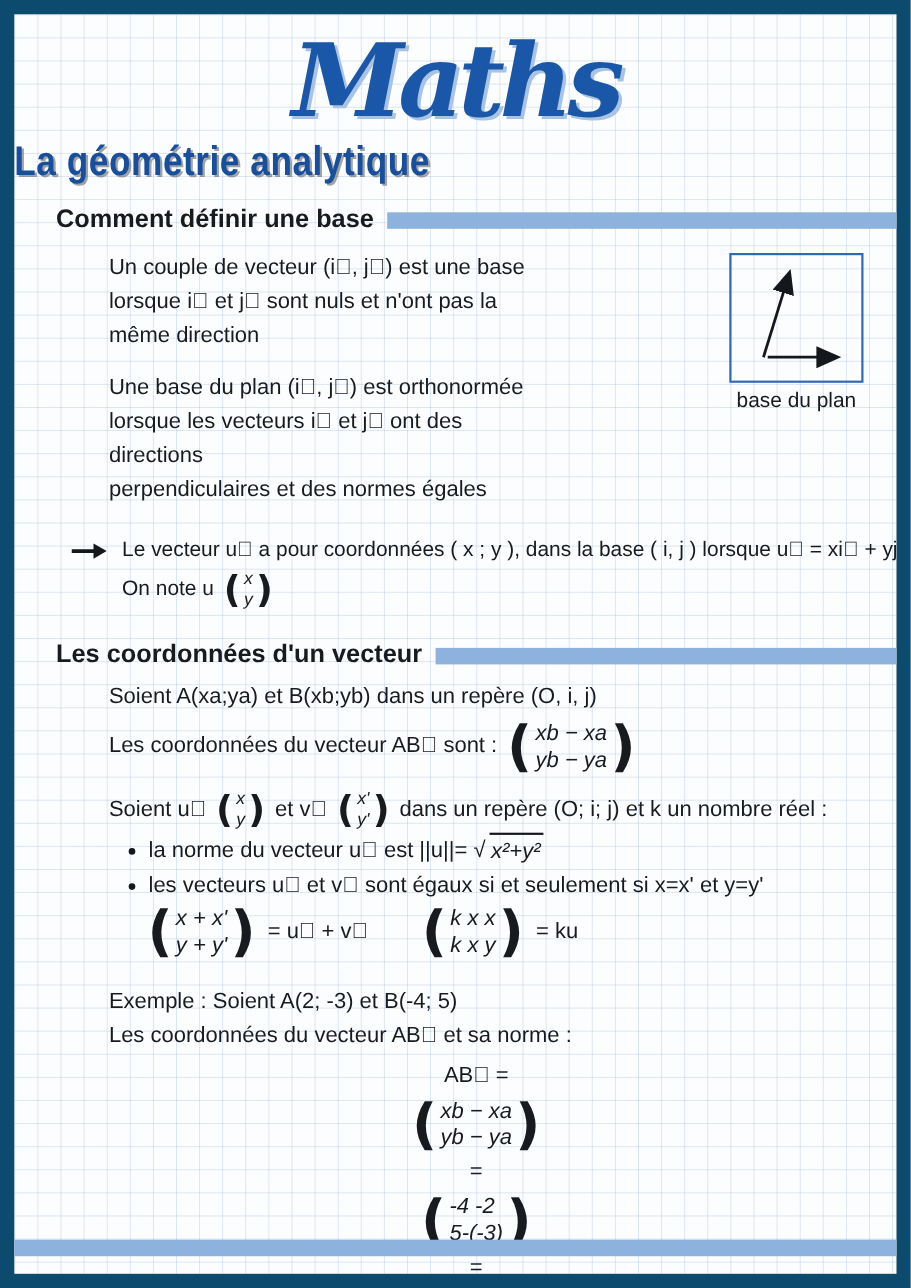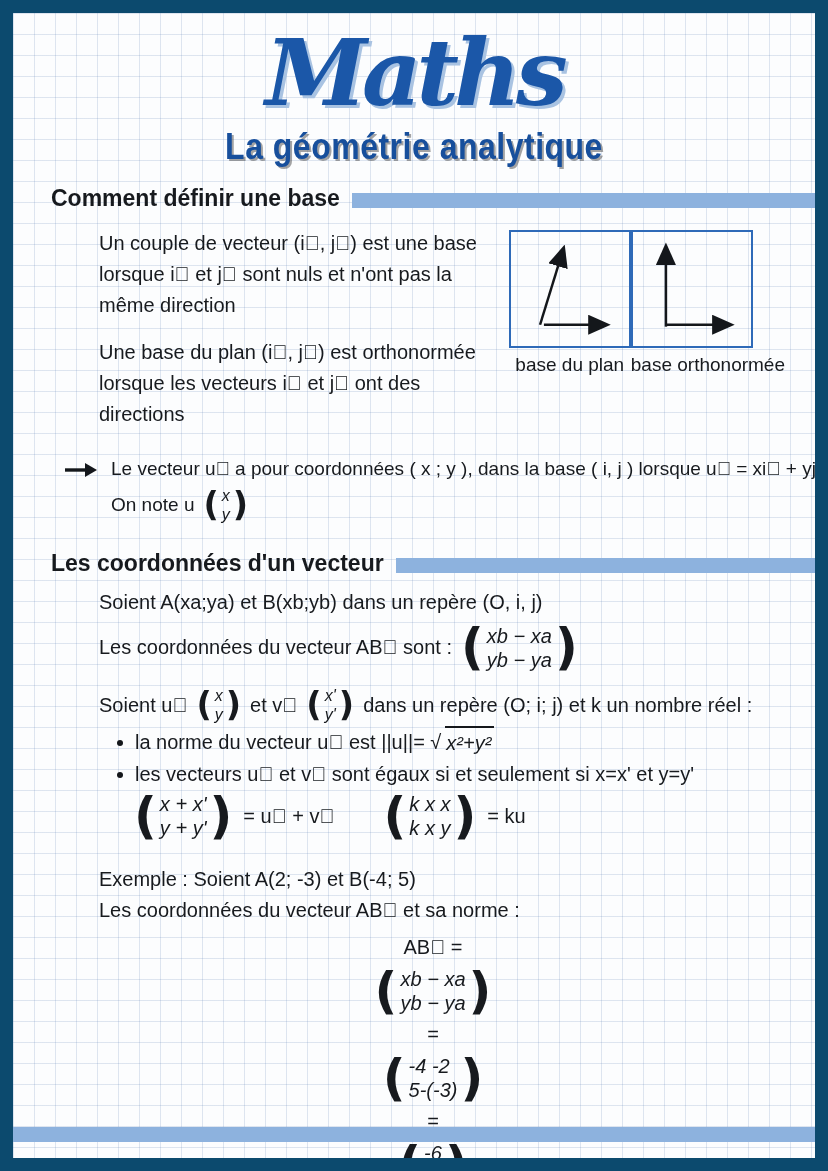--- a/index.html
+++ b/index.html
@@ -19,21 +19,21 @@
   }
 
   .title {
     text-align:center;
     font-family:"DejaVu Serif", serif;
     font-style:italic; font-weight:bold;
     font-size:92px; line-height:1.05;
     color:#1b57a8; letter-spacing:-5px;
     text-shadow:3px 3px 0 #a9c3e2;
   }
-  .subtitle-wrap { text-align:center; margin-top:6px; }
+  .subtitle-wrap { text-align:left; margin-top:6px; }
   .subtitle {
     display:inline-block;
     font-weight:bold; font-size:32px; color:#174f9c;
     transform:scaleY(1.18);
     text-shadow:2px 2px 0 rgba(90,90,90,.55);
     letter-spacing:0.5px;
   }
 
   .section-head { display:flex; align-items:center; gap:12px; margin:20px 0 0 38px; }
   .section-head .sh-text { font-size:23px; font-weight:bold; white-space:nowrap; }
@@ -102,47 +102,36 @@
     <div class="row1">
       <div class="left-col">
         <div class="para body-text">
           <div>Un couple de vecteur (i⃗, j⃗) est une base</div>
           <div>lorsque i⃗ et j⃗ sont nuls et n'ont pas la</div>
           <div>même direction</div>
         </div>
         <div class="para body-text">
           <div>Une base du plan (i⃗, j⃗) est orthonormée</div>
           <div>lorsque les vecteurs i⃗ et j⃗ ont des directions</div>
+          <div>perpendiculaires et des normes égales</div>
         </div>
       </div>
 
       <div class="diagrams">
         <div class="figure">
           <svg class="diag" width="122" height="118" viewBox="0 0 122 118">
             <defs>
               <marker id="ah1" markerWidth="9" markerHeight="8" refX="7" refY="4" orient="auto">
                 <polygon points="0,0 9,4 0,8" fill="#14171b"></polygon>
               </marker>
             </defs>
             <line x1="34" y1="96" x2="98" y2="96" stroke="#14171b" stroke-width="2.6" marker-end="url(#ah1)"></line>
             <line x1="30" y1="96" x2="54" y2="18" stroke="#14171b" stroke-width="2.6" marker-end="url(#ah1)"></line>
           </svg>
           <div class="figcaption">base du plan</div>
-        </div>
-        <div class="figure">
-          <svg class="diag" width="122" height="118" viewBox="0 0 122 118">
-            <defs>
-              <marker id="ah2" markerWidth="9" markerHeight="8" refX="7" refY="4" orient="auto">
-                <polygon points="0,0 9,4 0,8" fill="#14171b"></polygon>
-              </marker>
-            </defs>
-            <line x1="34" y1="96" x2="100" y2="96" stroke="#14171b" stroke-width="2.6" marker-end="url(#ah2)"></line>
-            <line x1="34" y1="98" x2="34" y2="16" stroke="#14171b" stroke-width="2.6" marker-end="url(#ah2)"></line>
-          </svg>
-          <div class="figcaption">base orthonormée</div>
         </div>
       </div>
     </div>
 
     <div class="note">
       <svg class="note-arrow" width="32" height="16" viewBox="0 0 32 16">
         <line x1="0" y1="8" x2="22" y2="8" stroke="#14171b" stroke-width="3.4"></line>
         <polygon points="20,1 32,8 20,15" fill="#14171b"></polygon>
       </svg>
       <div>

